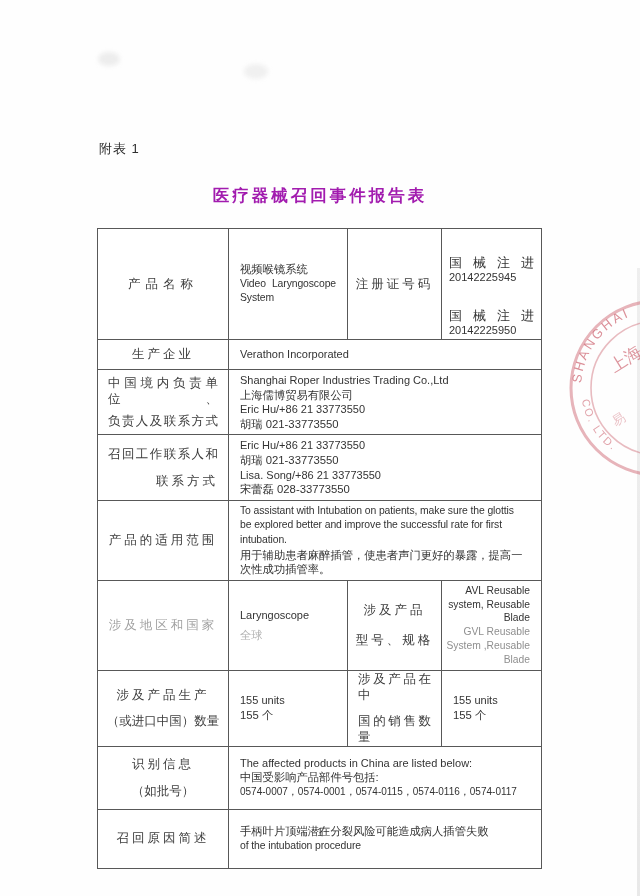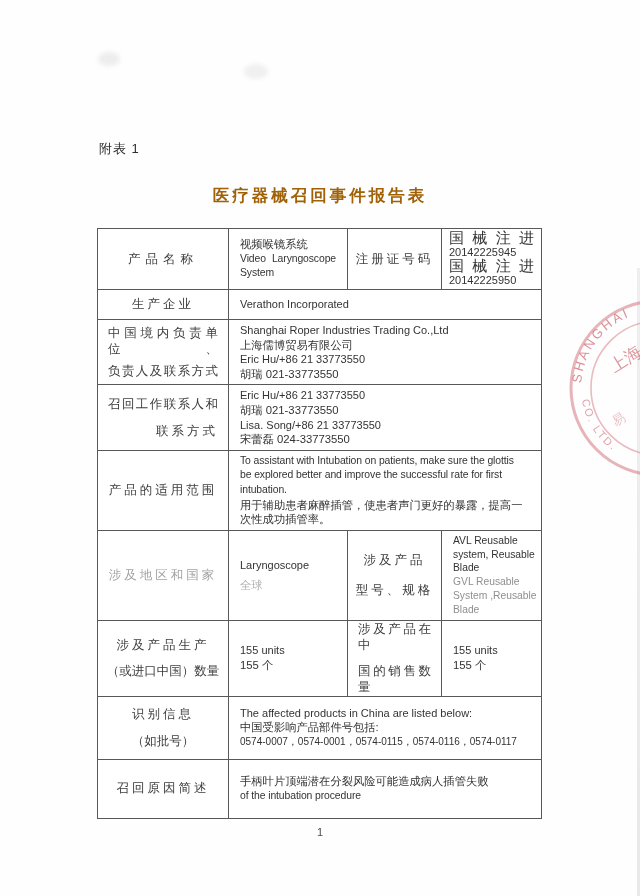--- a/index.html
+++ b/index.html
@@ -15,21 +15,21 @@
 
   
   .smudge{position:absolute;border-radius:50%;filter:blur(2px);}
   .smudge-1{left:98px;top:52px;width:22px;height:14px;background:#ededed;}
   .smudge-2{left:244px;top:64px;width:24px;height:15px;background:#f0f0f0;}
   .edge-shadow{position:absolute;right:0;top:268px;bottom:0;width:3px;
     background:linear-gradient(#e2e2e2,#d7d7d7);opacity:.55;}
 
   .attachment{position:absolute;left:99px;top:140px;font-size:13px;color:#2e2e2e;letter-spacing:1px;}
   .doc-title{position:absolute;left:0;right:0;top:185px;text-align:center;
-    font-size:16.5px;font-weight:bold;letter-spacing:3px;color:#a16207;}
+    font-size:16.5px;font-weight:bold;letter-spacing:3px;color:#a21caf;}
 
   
   .tbl{position:absolute;left:97px;top:228px;width:445px;
     border:1px solid #585858;box-sizing:border-box;background:#fff;}
   .row{display:grid;border-top:1px solid #585858;}
   .row:first-child{border-top:none;}
   .row.c4{grid-template-columns:130px 119px 94px 1fr;}
   .row.c2{grid-template-columns:130px 1fr;}
   .cell{box-sizing:border-box;border-left:1px solid #585858;overflow:hidden;
     display:flex;flex-direction:column;justify-content:center;}
@@ -45,23 +45,23 @@
   .gap10 > .ln + .ln{margin-top:10px;}
   .gap14 > .ln + .ln{margin-top:14px;}
   .faded{color:#a2a2a2;}
   .faded2{color:#b3b3b3;}
   .faded3{color:#8f8f8f;}
 
   .val{padding:3px 11px;font-size:11px;color:#333;line-height:14.6px;}
   .val .ln{white-space:nowrap;}
   .line-en{font-size:10.4px;letter-spacing:-0.1px;}
   .line-cn{font-size:11.3px;}
-  .small{font-size:10.3px;line-height:13.8px;}
+  .small{font-size:10.3px;line-height:13.8px;align-items:flex-end;}
   .reg-cell{padding:2px 7px;font-size:11px;line-height:14px;}
-  .reg-type{text-align:justify;text-align-last:justify;font-size:15px;}
+  .reg-type{text-align:justify;text-align-last:justify;font-size:13px;margin-top:25px;}
 
   
   .stamp{position:absolute;left:558px;top:288px;pointer-events:none;}
 
   .page-num{position:absolute;left:0;right:0;top:826px;text-align:center;
     font-size:11px;color:#4a4a4a;}
 </style>
 </head>
 <body>
 
@@ -120,21 +120,21 @@
 
     <div class="row c2" style="min-height:63px">
       <div class="cell lbl gap10">
         <div class="ln just">召回工作联系人和</div>
         <div class="ln lbl-left">联系方式</div>
       </div>
       <div class="cell val">
         <div class="ln">Eric Hu/+86 21 33773550</div>
         <div class="ln line-cn">胡瑞 021-33773550</div>
         <div class="ln">Lisa. Song/+86 21 33773550</div>
-        <div class="ln line-cn">宋蕾磊 024-33773550</div>
+        <div class="ln line-cn">宋蕾磊 028-33773550</div>
       </div>
     </div>
 
     <div class="row c2" style="min-height:74px">
       <div class="cell lbl">
         <div class="ln ls3">产品的适用范围</div>
       </div>
       <div class="cell val">
         <div class="ln line-en">To assistant with Intubation on patients, make sure the glottis</div>
         <div class="ln line-en">be explored better and improve the successful rate for first</div>

